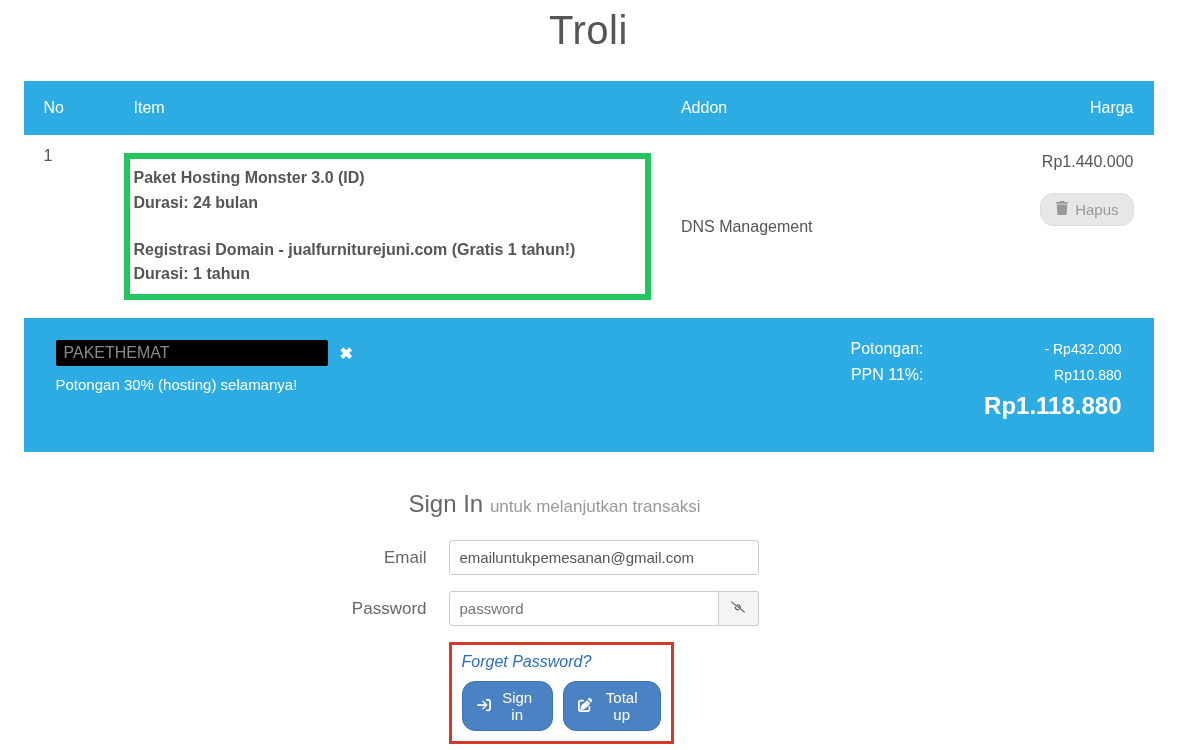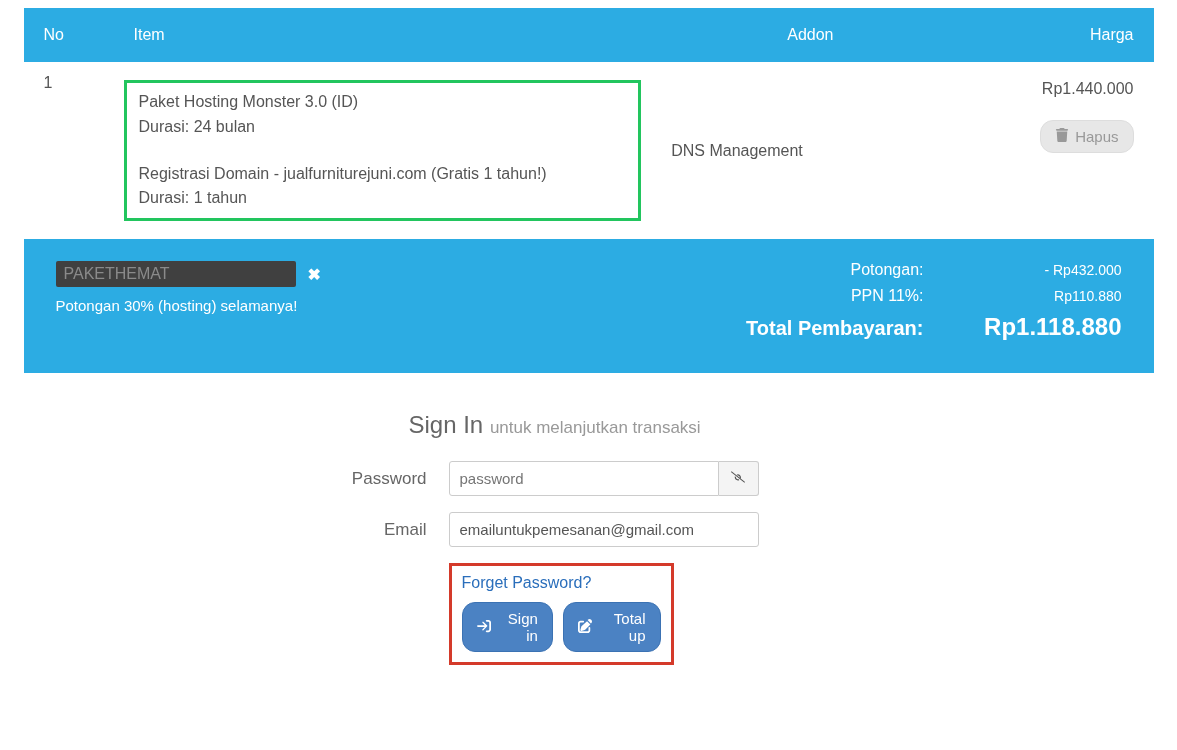--- a/index.html
+++ b/index.html
@@ -29,50 +29,50 @@
     }
     table.cart thead th {
       background: #2cace3;
       color: #fff;
       font-weight: 400;
       padding: 18px 20px;
       text-align: left;
       font-size: 16px;
     }
     table.cart thead th:first-child { width: 90px; margin-left: 45px; }
-    table.cart thead th.addon { text-align: right; }
+    table.cart thead th.addon { text-align: left; }
     table.cart thead th.harga { text-align: right; width: 300px; }
     table.cart tbody td {
       padding: 18px 20px;
       background: #fff;
       vertical-align: middle;
       font-size: 16px;
       color: #555;
     }
     table.cart tbody td.no { vertical-align: top; padding-top: 12px; }
     table.cart tbody td.item-col { padding-left: 10px; padding-right: 10px; }
     .item-box {
-      border: 3px solid #22c55e;
-      padding: 7px 10px 7px 12px;
+      border: 6px solid #22c55e;
+      padding: 7px 10px 7px 4px;
       line-height: 1.55;
+      font-weight: bold;
     }
     table.cart tbody td.addon-col { text-align: left; color: #555; }
     table.cart tbody td.price-col { text-align: right; vertical-align: top; }
     .price-val { margin-bottom: 22px; white-space: nowrap; }
     .btn {
       display: inline-flex;
       align-items: center;
       gap: 6px;
       border: 1px solid transparent;
       border-radius: 13px;
       padding: 7px 14px;
       font-size: 15px;
       cursor: pointer;
       font-family: inherit;
-      text-align: right;
     }
     .btn-delete {
       background: #e7e7e7;
       color: #999;
       border-color: #ddd;
     }
     .btn-primary {
       background: #4b82c3;
       color: #fff;
       border-color: #3b72b3;
@@ -82,27 +82,27 @@
       background: #2cace3;
       color: #fff;
       padding: 22px 32px 24px 32px;
       display: flex;
       justify-content: space-between;
       align-items: flex-start;
     }
     .summary-left { display: flex; flex-direction: column; gap: 10px; }
     .promo-row { display: flex; align-items: center; gap: 12px; }
     .promo-input {
-      background: #404040;
+      background: #000000;
       color: #8a8a8a;
       border: none;
       border-radius: 2px;
       font-size: 16px;
       padding: 4px 8px;
-      width: 240px;
+      width: 272px;
       font-family: inherit;
     }
     .promo-clear { color: #fff; cursor: pointer; font-weight: bold; font-size: 16px; }
     .promo-desc { font-size: 15px; }
     .summary-right { text-align: right; }
     .sum-row { display: flex; justify-content: flex-end; gap: 48px; align-items: baseline; margin-bottom: 8px; }
     .sum-row .label { min-width: 160px; text-align: right; font-size: 16px; }
     .sum-row .value { min-width: 150px; text-align: right; font-size: 14px; white-space: nowrap; }
     .sum-row.total .label { font-size: 20px; font-weight: 600; }
     .sum-row.total .value { font-size: 24px; font-weight: 700; }
@@ -141,28 +141,30 @@
       border: 3px solid #d43a2a;
       padding: 8px 10px 10px 10px;
       width: 225px;
     }
     .action-box a.forget {
       color: #2a6ebb;
       text-decoration: none;
       font-size: 16px;
       display: inline-block;
       margin-bottom: 10px;
+      font-style: italic;
     }
     .action-box .btns { display: flex; gap: 10px; }
     svg.icon { width: 14px; height: 14px; }
   </style>
 </head>
 <body>
 
 <div class="container">
+  <h1 class="title">Troli</h1>
 
   <table class="cart">
     <thead>
       <tr>
         <th>No</th>
         <th>Item</th>
         <th class="addon">Addon</th>
         <th class="harga">Harga</th>
       </tr>
     </thead>
@@ -207,52 +209,51 @@
     <div class="summary-right">
       <div class="sum-row">
         <span class="label">Potongan:</span>
         <span class="value">- Rp432.000</span>
       </div>
       <div class="sum-row">
         <span class="label">PPN 11%:</span>
         <span class="value">Rp110.880</span>
       </div>
       <div class="sum-row total">
-        <span class="label">Total Pembayaran:</span>
         <span class="value">Rp1.118.880</span>
       </div>
     </div>
   </div>
 
   <div class="signin-wrap">
     <div class="signin-head">
       <span>Sign In</span>
       <span class="sub">untuk melanjutkan transaksi</span>
+    </div>
+
+    <div class="form-row">
+      <div class="form-label">Email</div>
+      <div class="form-control-wrap">
+        <input class="text-input" type="text" value="emailuntukpemesanan@gmail.com" style="">
+      </div>
     </div>
 
     <div class="form-row">
       <div class="form-label">Password</div>
       <div class="form-control-wrap">
         <div class="pw-group">
           <input class="text-input" type="password" placeholder="password" style="">
           <div class="pw-toggle">
             <span>
               <svg class="icon" viewBox="0 0 640 512" fill="currentColor">
                   <path d="M38 5c-10-8-25-6-33 5S-1 35 9 43l592 464c10 8 25 6 33-5s6-25-4-33L38 5zm275 123c78 0 142 64 142 142 0 21-5 41-13 59l-47-37c2-7 3-14 3-22 0-47-38-85-85-85-3 0-5 0-8 1l-45-35c16-15 34-23 53-23zm0 284c-78 0-142-64-142-142 0-17 3-34 9-49l47 37c-1 4-1 8-1 12 0 47 38 85 85 85 8 0 15-1 22-3l47 37c-19 15-42 23-67 23z"></path>
                 </svg>
             </span>
           </div>
         </div>
-      </div>
-    </div>
-
-    <div class="form-row">
-      <div class="form-label">Email</div>
-      <div class="form-control-wrap">
-        <input class="text-input" type="text" value="emailuntukpemesanan@gmail.com" style="">
       </div>
     </div>
 
     <div class="action-box">
       <a href="#" class="forget">Forget Password?</a>
       <div class="btns">
         <button class="btn btn-primary">
           <span>
             <svg class="icon" viewBox="0 0 512 512" fill="currentColor">
                 <path d="M352 96h64c18 0 32 14 32 32v256c0 18-14 32-32 32h-64c-18 0-32 14-32 32s14 32 32 32h64c53 0 96-43 96-96V128c0-53-43-96-96-96h-64c-18 0-32 14-32 32s14 32 32 32zM233 105c-9-9-25-9-34 0s-9 25 0 34l87 87H32c-18 0-32 14-32 32s14 32 32 32h254l-87 87c-9 9-9 25 0 34s25 9 34 0l142-142c9-9 9-25 0-34L233 105z"></path>

